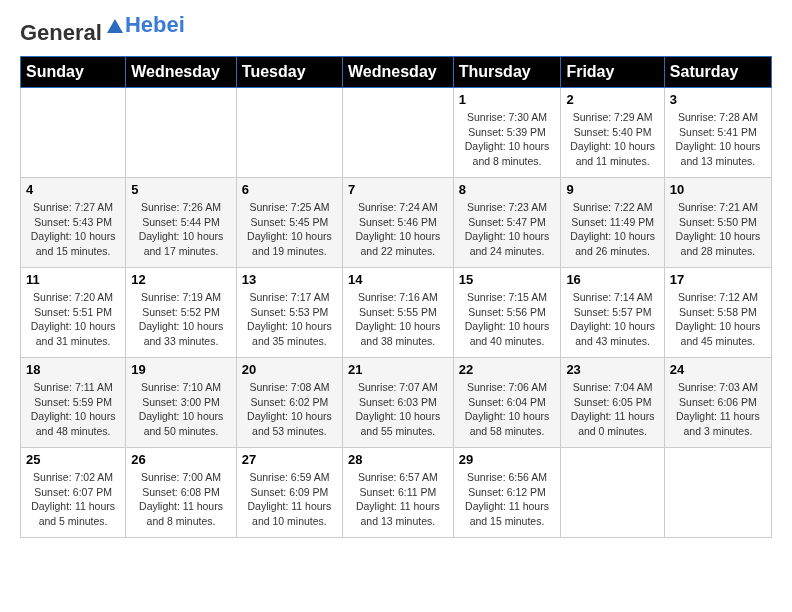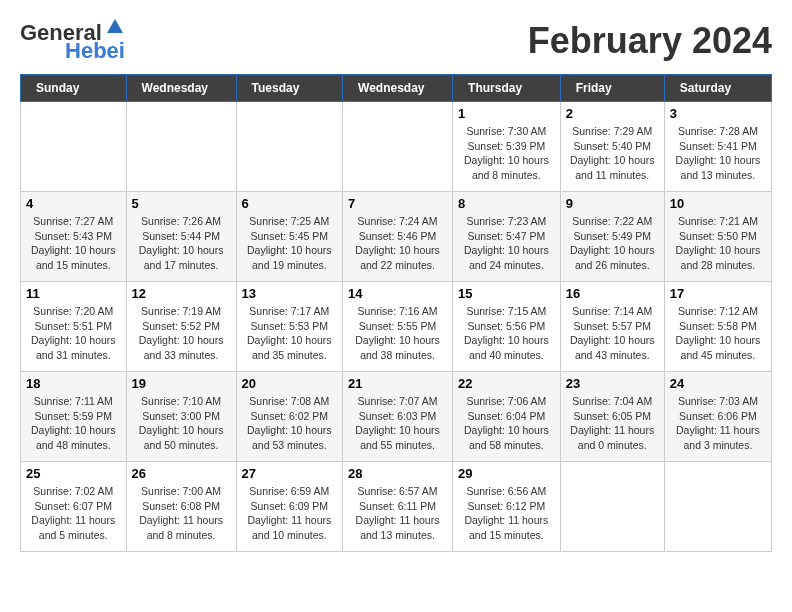--- a/index.html
+++ b/index.html
@@ -41,25 +41,25 @@
     .location {
       font-size: 16px;
       color: #555;
     }
     table {
       width: 100%;
       border-collapse: collapse;
       font-size: 11px;
     }
     thead tr th {
-      background-color: #404040;
+      background-color: #000000;
       color: #fff;
       text-align: left;
-      padding: 6px 15px;
-      font-size: 12px;
+      padding: 6px 5px;
+      font-size: 16px;
       font-weight: bold;
       border: 1px solid #2b6bbf;
     }
     tbody tr td {
       border: 1px solid #ccc;
       vertical-align: top;
       padding: 4px 5px;
       width: 113px;
       height: 90px;
       background: #fff;
@@ -81,34 +81,33 @@
     }
     .empty-cell {
       background: #fff !important;
     }
   </style>
 </head>
 <body>
 
 <div class="header">
   <div class="logo">
-    <div style="display:flex;flex-direction:column;align-items:flex-end;">
+    <div style="display:flex;flex-direction:row;align-items:flex-start;">
       <div style="display:flex;align-items:center;">
         <span class="logo-text-general">General</span>
         <div style="margin-left:3px;margin-top:-8px;">
           <svg width="20" height="20" viewBox="0 0 20 20">
             <polygon points="10,2 18,16 2,16" fill="#2b6bbf"></polygon>
           </svg>
         </div>
       </div>
       <span class="logo-text-blue" style="margin-top:-8px;">Hebei</span>
     </div>
   </div>
   <div class="title-section">
-    <div class="month-year">February 2024</div>
   </div>
 </div>
 
 <table>
   <thead>
     <tr id="weekday-header">
         <th>Sunday</th>
         <th>Wednesday</th>
         <th>Tuesday</th>
         <th>Wednesday</th>
@@ -177,21 +176,21 @@
         <td>
           <span class="day-number">8</span>
           <div class="day-info" style="white-space: pre-line;">Sunrise: 7:23 AM
 Sunset: 5:47 PM
 Daylight: 10 hours
 and 24 minutes.</div>
         </td>
         <td>
           <span class="day-number">9</span>
           <div class="day-info" style="white-space: pre-line;">Sunrise: 7:22 AM
-Sunset: 5:49 PM
+Sunset: 11:49 PM
 Daylight: 10 hours
 and 26 minutes.</div>
         </td>
         <td>
           <span class="day-number">10</span>
           <div class="day-info" style="white-space: pre-line;">Sunrise: 7:21 AM
 Sunset: 5:50 PM
 Daylight: 10 hours
 and 28 minutes.</div>
         </td>

